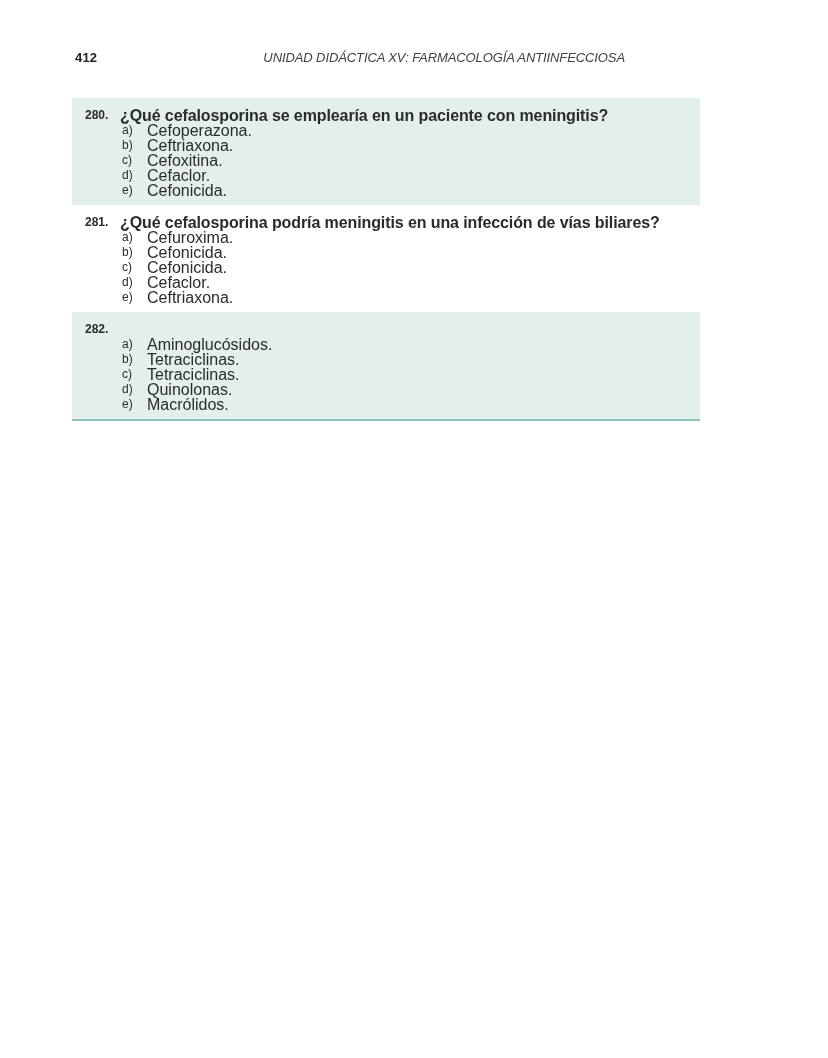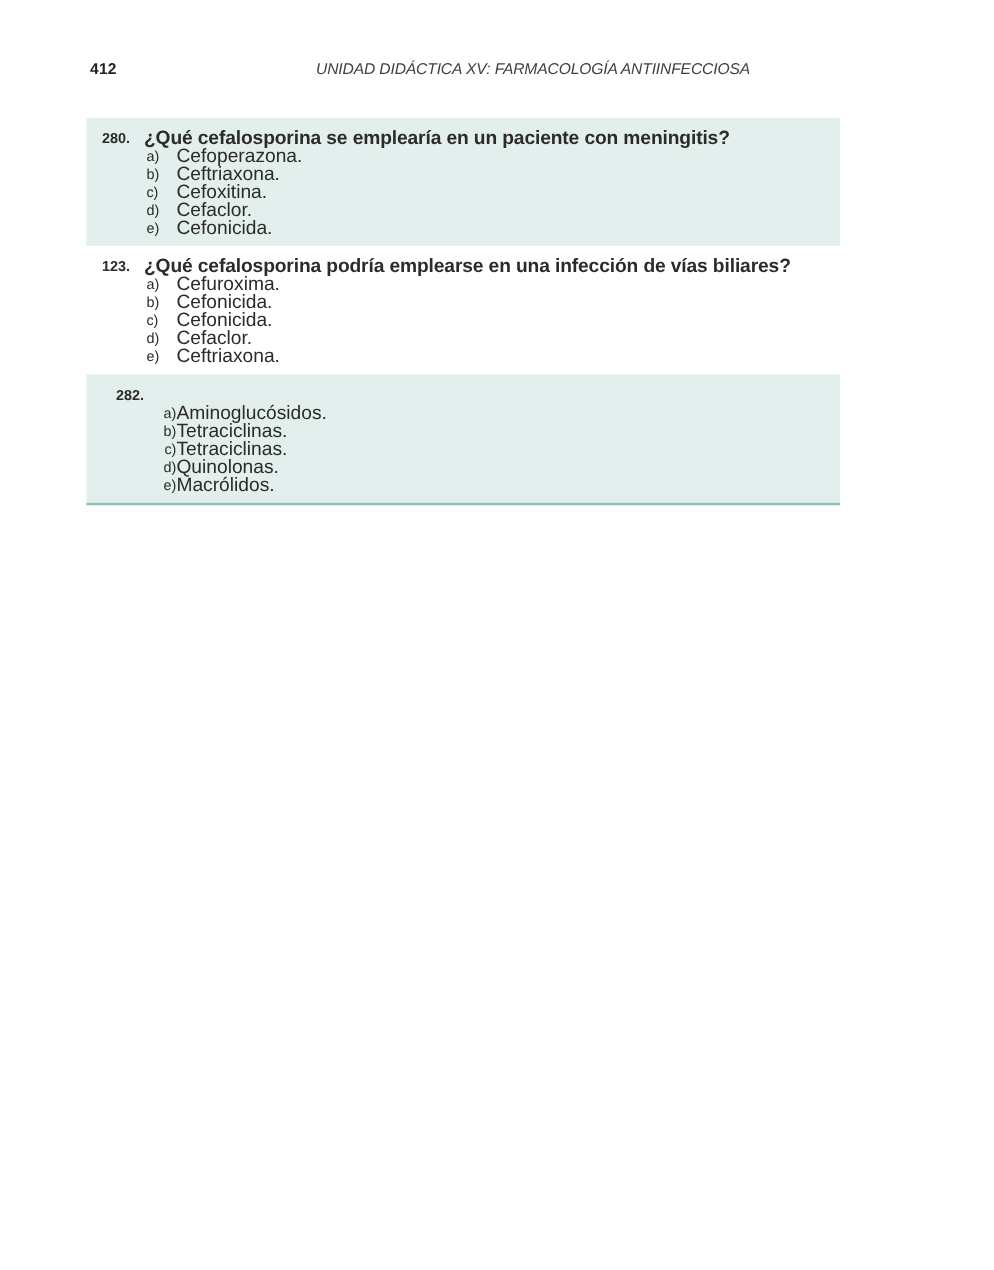--- a/index.html
+++ b/index.html
@@ -45,21 +45,20 @@
   }
   .question-block {
     padding: 10px 10px 7px 0;
     background: transparent;
   }
   .question-block.highlight {
     background: var(--block-highlight, #e3efed);
   }
   .question-block.last {
     border-bottom: 2px solid var(--rule, #8fc0bb);
-    text-align: right;
   }
   .q-row {
     display: flex;
     line-height: 15px;
   }
   .q-num {
     margin-left: 13px;
     width: 35px;
     flex: 0 0 35px;
     font-size: 12px;
@@ -118,22 +117,22 @@
         <span class="opt-text">Cefaclor.</span>
       </div>
       <div class="opt">
         <span class="opt-letter">e)</span>
         <span class="opt-text">Cefonicida.</span>
       </div>
     </section>
 
     <section class="question-block">
       <div class="q-row">
-        <span class="q-num">123.</span>
-        <span class="q-text">¿Qué cefalosporina podría emplearse en una infección de vías biliares?</span>
+        <span class="q-num">281.</span>
+        <span class="q-text">¿Qué cefalosporina podría meningitis en una infección de vías biliares?</span>
       </div>
       <div class="opt">
         <span class="opt-letter">a)</span>
         <span class="opt-text">Cefuroxima.</span>
       </div>
       <div class="opt">
         <span class="opt-letter">b)</span>
         <span class="opt-text">Cefonicida.</span>
       </div>
       <div class="opt">

